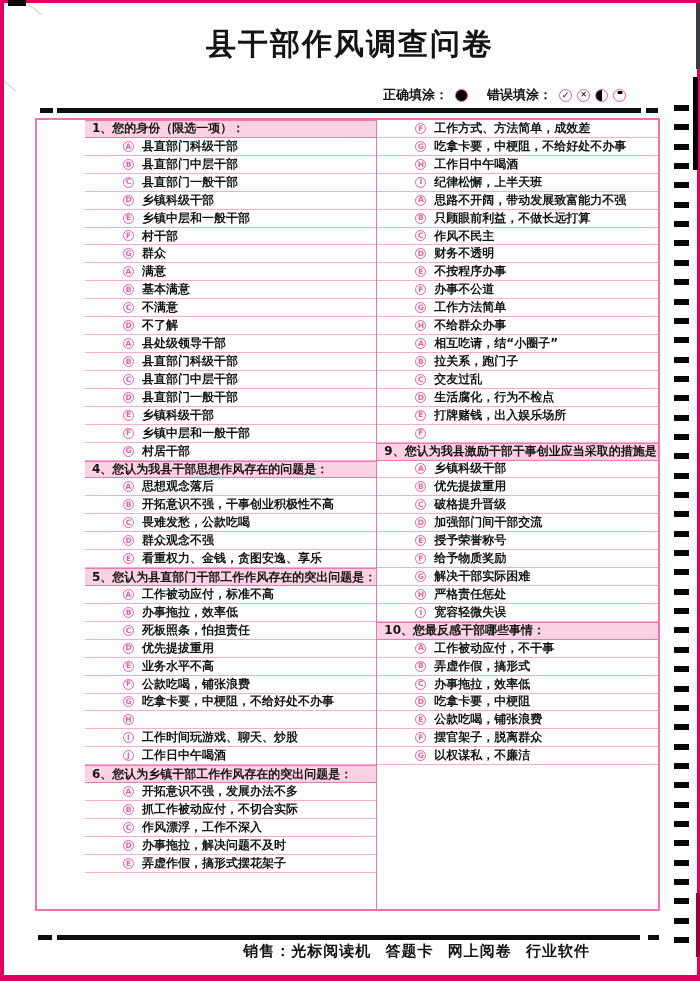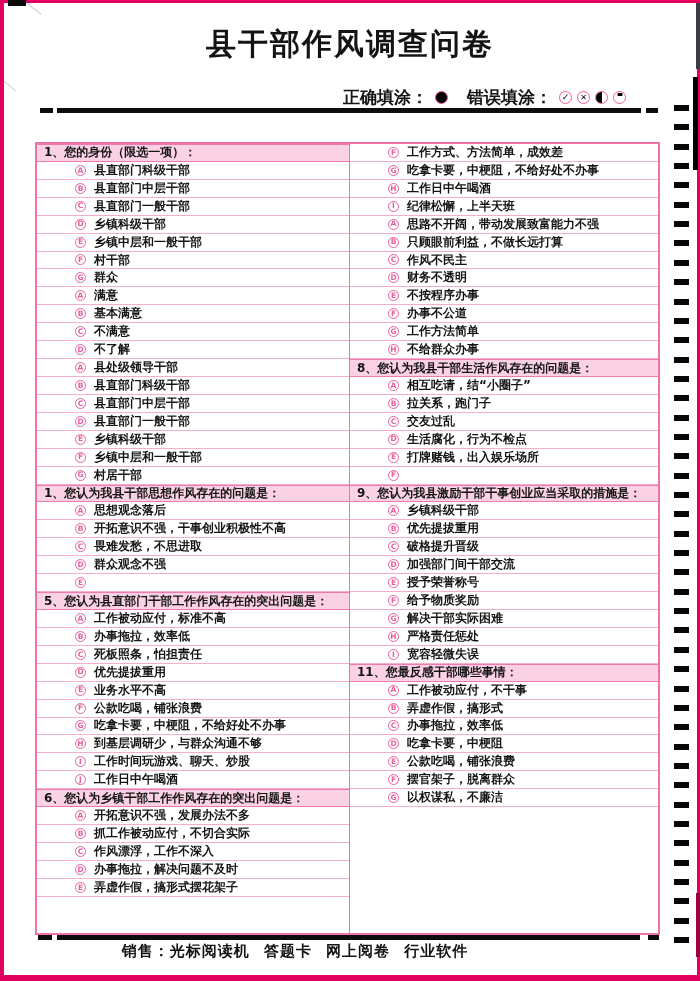--- a/index.html
+++ b/index.html
@@ -20,51 +20,51 @@
   .mark{position:absolute;background:#0a0a0a;z-index:50;}
   .m-tl{left:8px;top:0;width:18px;height:6px;}
   .m-redge-top{left:696px;top:3px;width:4px;height:66px;background:#3c3c46;}
   .m-redge-bar{left:693px;top:77px;width:5px;height:93px;background:#000;}
   .m-redge-bottom{left:696px;top:893px;width:4px;height:64px;background:#9b0040;}
   
   .title{position:absolute;top:24px;left:0;width:100%;text-align:center;
     font-size:30px;font-weight:bold;letter-spacing:2px;}
   
   .legend{position:absolute;top:86px;right:74px;display:flex;align-items:center;
-    gap:5px;font-size:17px;font-weight:bold;}
+    gap:5px;font-size:13px;font-weight:bold;}
   .legend .lab{margin-right:2px;}
   .licon{width:11px;height:11px;border-radius:50%;border:1px solid #e8609f;
     position:relative;display:flex;align-items:center;justify-content:center;flex:none;}
   .licon.filled{background:#000;}
   .licon.check::after{content:"\2713";color:#000;font-size:9px;line-height:1;}
   .licon.cross::after{content:"\2715";color:#000;font-size:8px;line-height:1;}
   .licon.half::after{content:"";position:absolute;left:0;top:0;width:55%;height:100%;
     background:#000;border-radius:6px 0 0 6px;}
   .licon.notch::after{content:"";position:absolute;top:1px;left:50%;transform:translateX(-50%);
     width:5px;height:3px;background:#000;border-radius:1px;}
   
   .bar{position:absolute;background:#0d0d0d;height:5px;z-index:10;}
   
-  .qtable{position:absolute;left:35px;top:142px;width:625px;height:793px;
-    box-sizing:border-box;border:2px solid #ee74a8;display:flex;overflow:hidden;background:#fff;}
+  .qtable{position:absolute;left:35px;top:118px;width:625px;height:793px;
+    box-sizing:border-box;border:2px solid #ee74a8;display:flex;overflow:hidden;background:#fff;padding-left:48px;}
   .qcol{width:312px;box-sizing:border-box;display:flex;flex-direction:column;}
   .qcol.right{flex:1;border-left:1px solid #ee74a8;}
   .row{height:17.93px;box-sizing:border-box;border-bottom:1px solid #f6aed0;
     display:flex;align-items:center;overflow:hidden;white-space:nowrap;flex:none;}
   .row.header{background:#fbd2e3;border-top:1px solid #ee7aae;border-bottom:1px solid #ee7aae;
     padding-left:7px;font-size:12px;font-weight:bold;letter-spacing:0;}
   .row.option{padding-left:38px;gap:8px;font-size:12px;font-weight:bold;}
   .bubble{flex:none;width:11px;height:11px;box-sizing:border-box;border:1px solid #e8609f;
     border-radius:50%;color:#e8609f;font-size:7.5px;font-weight:bold;
     display:flex;align-items:center;justify-content:center;line-height:1;}
   .opt-text{color:#141414;}
   
   .tmark{position:absolute;left:674px;width:15px;height:6px;background:#070707;z-index:20;}
   
-  .footer{position:absolute;left:0;top:942px;width:590px;text-align:center;
+  .footer{position:absolute;left:0;top:942px;width:590px;text-align:right;
     font-size:15px;font-weight:bold;letter-spacing:1px;word-spacing:8px;}
 </style>
 </head>
 <body>
 
 <div class="frame"></div>
 <div class="diag d1"></div>
 <div class="diag d2"></div>
 <div class="mark m-tl"></div>
 <div class="mark m-redge-top"></div>
@@ -158,40 +158,41 @@
       </div>
       <div class="row option">
         <span class="bubble">F</span>
         <span class="opt-text">乡镇中层和一般干部</span>
       </div>
       <div class="row option">
         <span class="bubble">G</span>
         <span class="opt-text">村居干部</span>
       </div>
       <div class="row header">
-        <span>1、您认为我县干部思想作风存在的问题是：</span>
+        <span>4、您认为我县干部思想作风存在的问题是：</span>
       </div>
       <div class="row option">
         <span class="bubble">A</span>
         <span class="opt-text">思想观念落后</span>
       </div>
       <div class="row option">
         <span class="bubble">B</span>
         <span class="opt-text">开拓意识不强，干事创业积极性不高</span>
       </div>
       <div class="row option">
         <span class="bubble">C</span>
-        <span class="opt-text">畏难发愁，不思进取</span>
+        <span class="opt-text">畏难发愁，公款吃喝</span>
       </div>
       <div class="row option">
         <span class="bubble">D</span>
         <span class="opt-text">群众观念不强</span>
       </div>
       <div class="row option">
         <span class="bubble">E</span>
+        <span class="opt-text">看重权力、金钱，贪图安逸、享乐</span>
       </div>
       <div class="row header">
         <span>5、您认为县直部门干部工作作风存在的突出问题是：</span>
       </div>
       <div class="row option">
         <span class="bubble">A</span>
         <span class="opt-text">工作被动应付，标准不高</span>
       </div>
       <div class="row option">
         <span class="bubble">B</span>
@@ -212,21 +213,20 @@
       <div class="row option">
         <span class="bubble">F</span>
         <span class="opt-text">公款吃喝，铺张浪费</span>
       </div>
       <div class="row option">
         <span class="bubble">G</span>
         <span class="opt-text">吃拿卡要，中梗阻，不给好处不办事</span>
       </div>
       <div class="row option">
         <span class="bubble">H</span>
-        <span class="opt-text">到基层调研少，与群众沟通不够</span>
       </div>
       <div class="row option">
         <span class="bubble">I</span>
         <span class="opt-text">工作时间玩游戏、聊天、炒股</span>
       </div>
       <div class="row option">
         <span class="bubble">J</span>
         <span class="opt-text">工作日中午喝酒</span>
       </div>
       <div class="row header">
@@ -295,23 +295,20 @@
         <span class="opt-text">办事不公道</span>
       </div>
       <div class="row option">
         <span class="bubble">G</span>
         <span class="opt-text">工作方法简单</span>
       </div>
       <div class="row option">
         <span class="bubble">H</span>
         <span class="opt-text">不给群众办事</span>
       </div>
-      <div class="row header">
-        <span>8、您认为我县干部生活作风存在的问题是：</span>
-      </div>
       <div class="row option">
         <span class="bubble">A</span>
         <span class="opt-text">相互吃请，结“小圈子”</span>
       </div>
       <div class="row option">
         <span class="bubble">B</span>
         <span class="opt-text">拉关系，跑门子</span>
       </div>
       <div class="row option">
         <span class="bubble">C</span>
@@ -361,21 +358,21 @@
       </div>
       <div class="row option">
         <span class="bubble">H</span>
         <span class="opt-text">严格责任惩处</span>
       </div>
       <div class="row option">
         <span class="bubble">I</span>
         <span class="opt-text">宽容轻微失误</span>
       </div>
       <div class="row header">
-        <span>11、您最反感干部哪些事情：</span>
+        <span>10、您最反感干部哪些事情：</span>
       </div>
       <div class="row option">
         <span class="bubble">A</span>
         <span class="opt-text">工作被动应付，不干事</span>
       </div>
       <div class="row option">
         <span class="bubble">B</span>
         <span class="opt-text">弄虚作假，搞形式</span>
       </div>
       <div class="row option">

